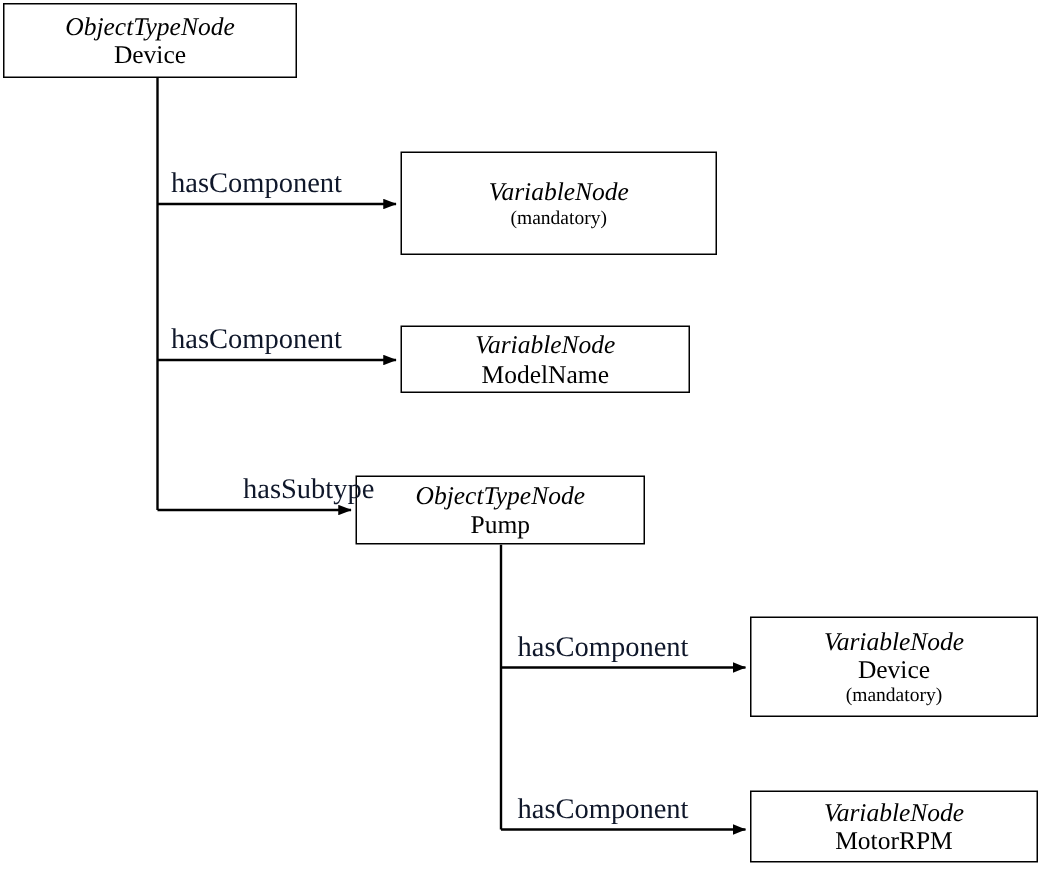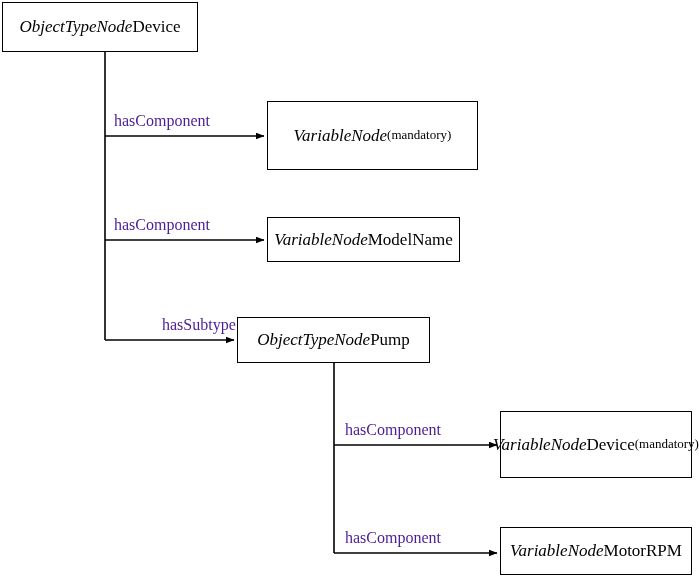--- a/index.html
+++ b/index.html
@@ -14,21 +14,21 @@
     background: #ffffff;
     font-family: "Liberation Serif", "DejaVu Serif", serif;
     overflow: hidden;
   }
   .node-box {
     position: absolute;
     box-sizing: border-box;
     border: 1px solid #000000;
     background: #ffffff;
     display: flex;
-    flex-direction: row;
+    flex-direction: column;
     align-items: center;
     justify-content: center;
     text-align: center;
     line-height: 1.14;
     color: #000000;
   }
   .node-class {
     font-style: italic;
     font-size: 17px;
     white-space: nowrap;
@@ -40,23 +40,23 @@
     text-align: right;
   }
   .node-modifier {
     font-style: normal;
     font-size: 13px;
     white-space: nowrap;
     text-align: center;
   }
   .edge-label {
     position: absolute;
-    font-size: 16px;
+    font-size: 19px;
     font-style: normal;
-    color: #4c1d95;
+    color: #0f172a;
     white-space: nowrap;
     line-height: 1;
   }
   #edge-layer {
     position: absolute;
     left: 0;
     top: 0;
     width: 699px;
     height: 583px;
     pointer-events: none;

